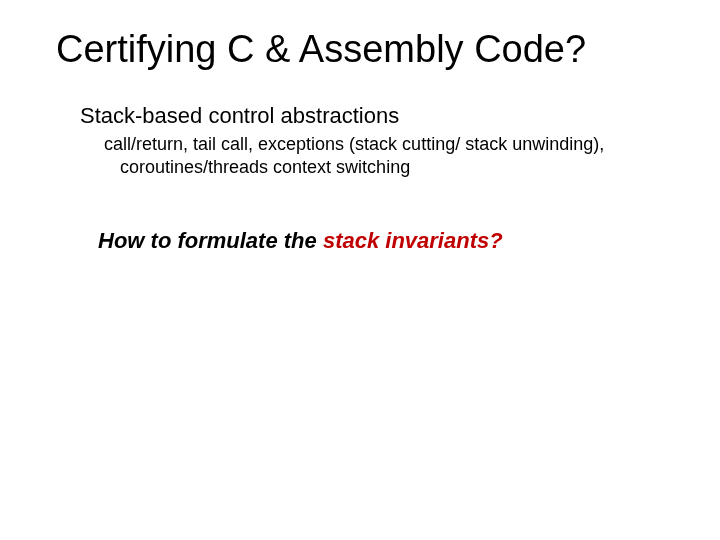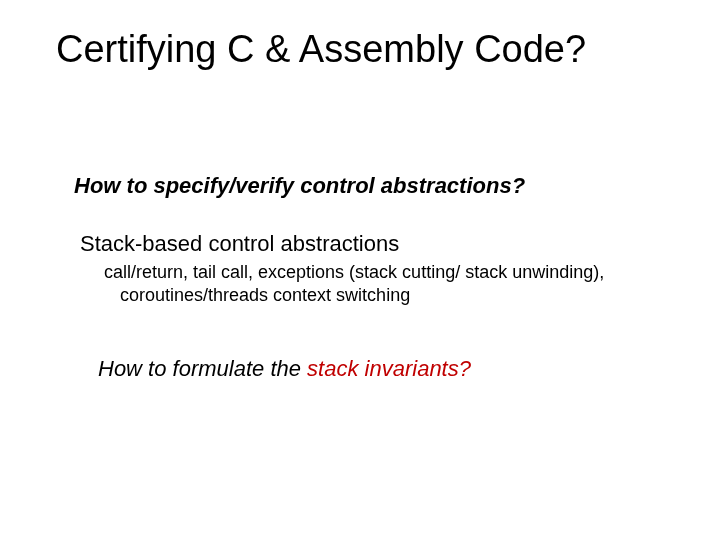--- a/index.html
+++ b/index.html
@@ -2,28 +2,27 @@
 <html><head>
 <meta charset="utf-8">
 <style>
   * { margin: 0; padding: 0; box-sizing: border-box; }
   html, body { width: 720px; height: 540px; background: #fff; font-family: Arial, Helvetica, sans-serif; color: #000; }
   .slide { width: 720px; height: 540px; position: relative; padding: 20px 44px; }
   .title { font-size: 38px; font-weight: 400; margin-top: 8px; margin-left: 12px; }
   .subtitle { font-size: 22px; font-weight: 700; font-style: italic; margin-top: 102px; margin-left: 30px; }
   .point { font-size: 22px; font-weight: 400; margin-top: 32px; margin-left: 36px; }
   .detail { font-size: 18px; font-weight: 400; margin-top: 4px; margin-left: 60px; line-height: 1.25; max-width: 560px; text-indent: -16px; padding-left: 16px; }
-  .question { font-size: 22px; font-style: italic; margin-top: 50px; margin-left: 54px; }
+  .question { font-size: 22px; font-style: italic; margin-top: 50px; margin-left: 54px; font-weight: bold; }
   .q-plain { color: #000; }
   .q-highlight { color: #c00000; }
 </style>
 </head>
 <body>
 
 <div class="slide">
   <h1 class="title">Certifying C &amp; Assembly Code?</h1>
-  <div class="subtitle">How to specify/verify control abstractions?</div>
   <div class="point">Stack-based control abstractions</div>
   <div class="detail">call/return, tail call, exceptions (stack cutting/ stack unwinding), coroutines/threads context switching</div>
   <div class="question">
     <span class="q-plain">How to formulate the </span><span class="q-highlight">stack invariants</span><span class="q-highlight">?</span>
   </div>
 </div>
 
 </body></html>

